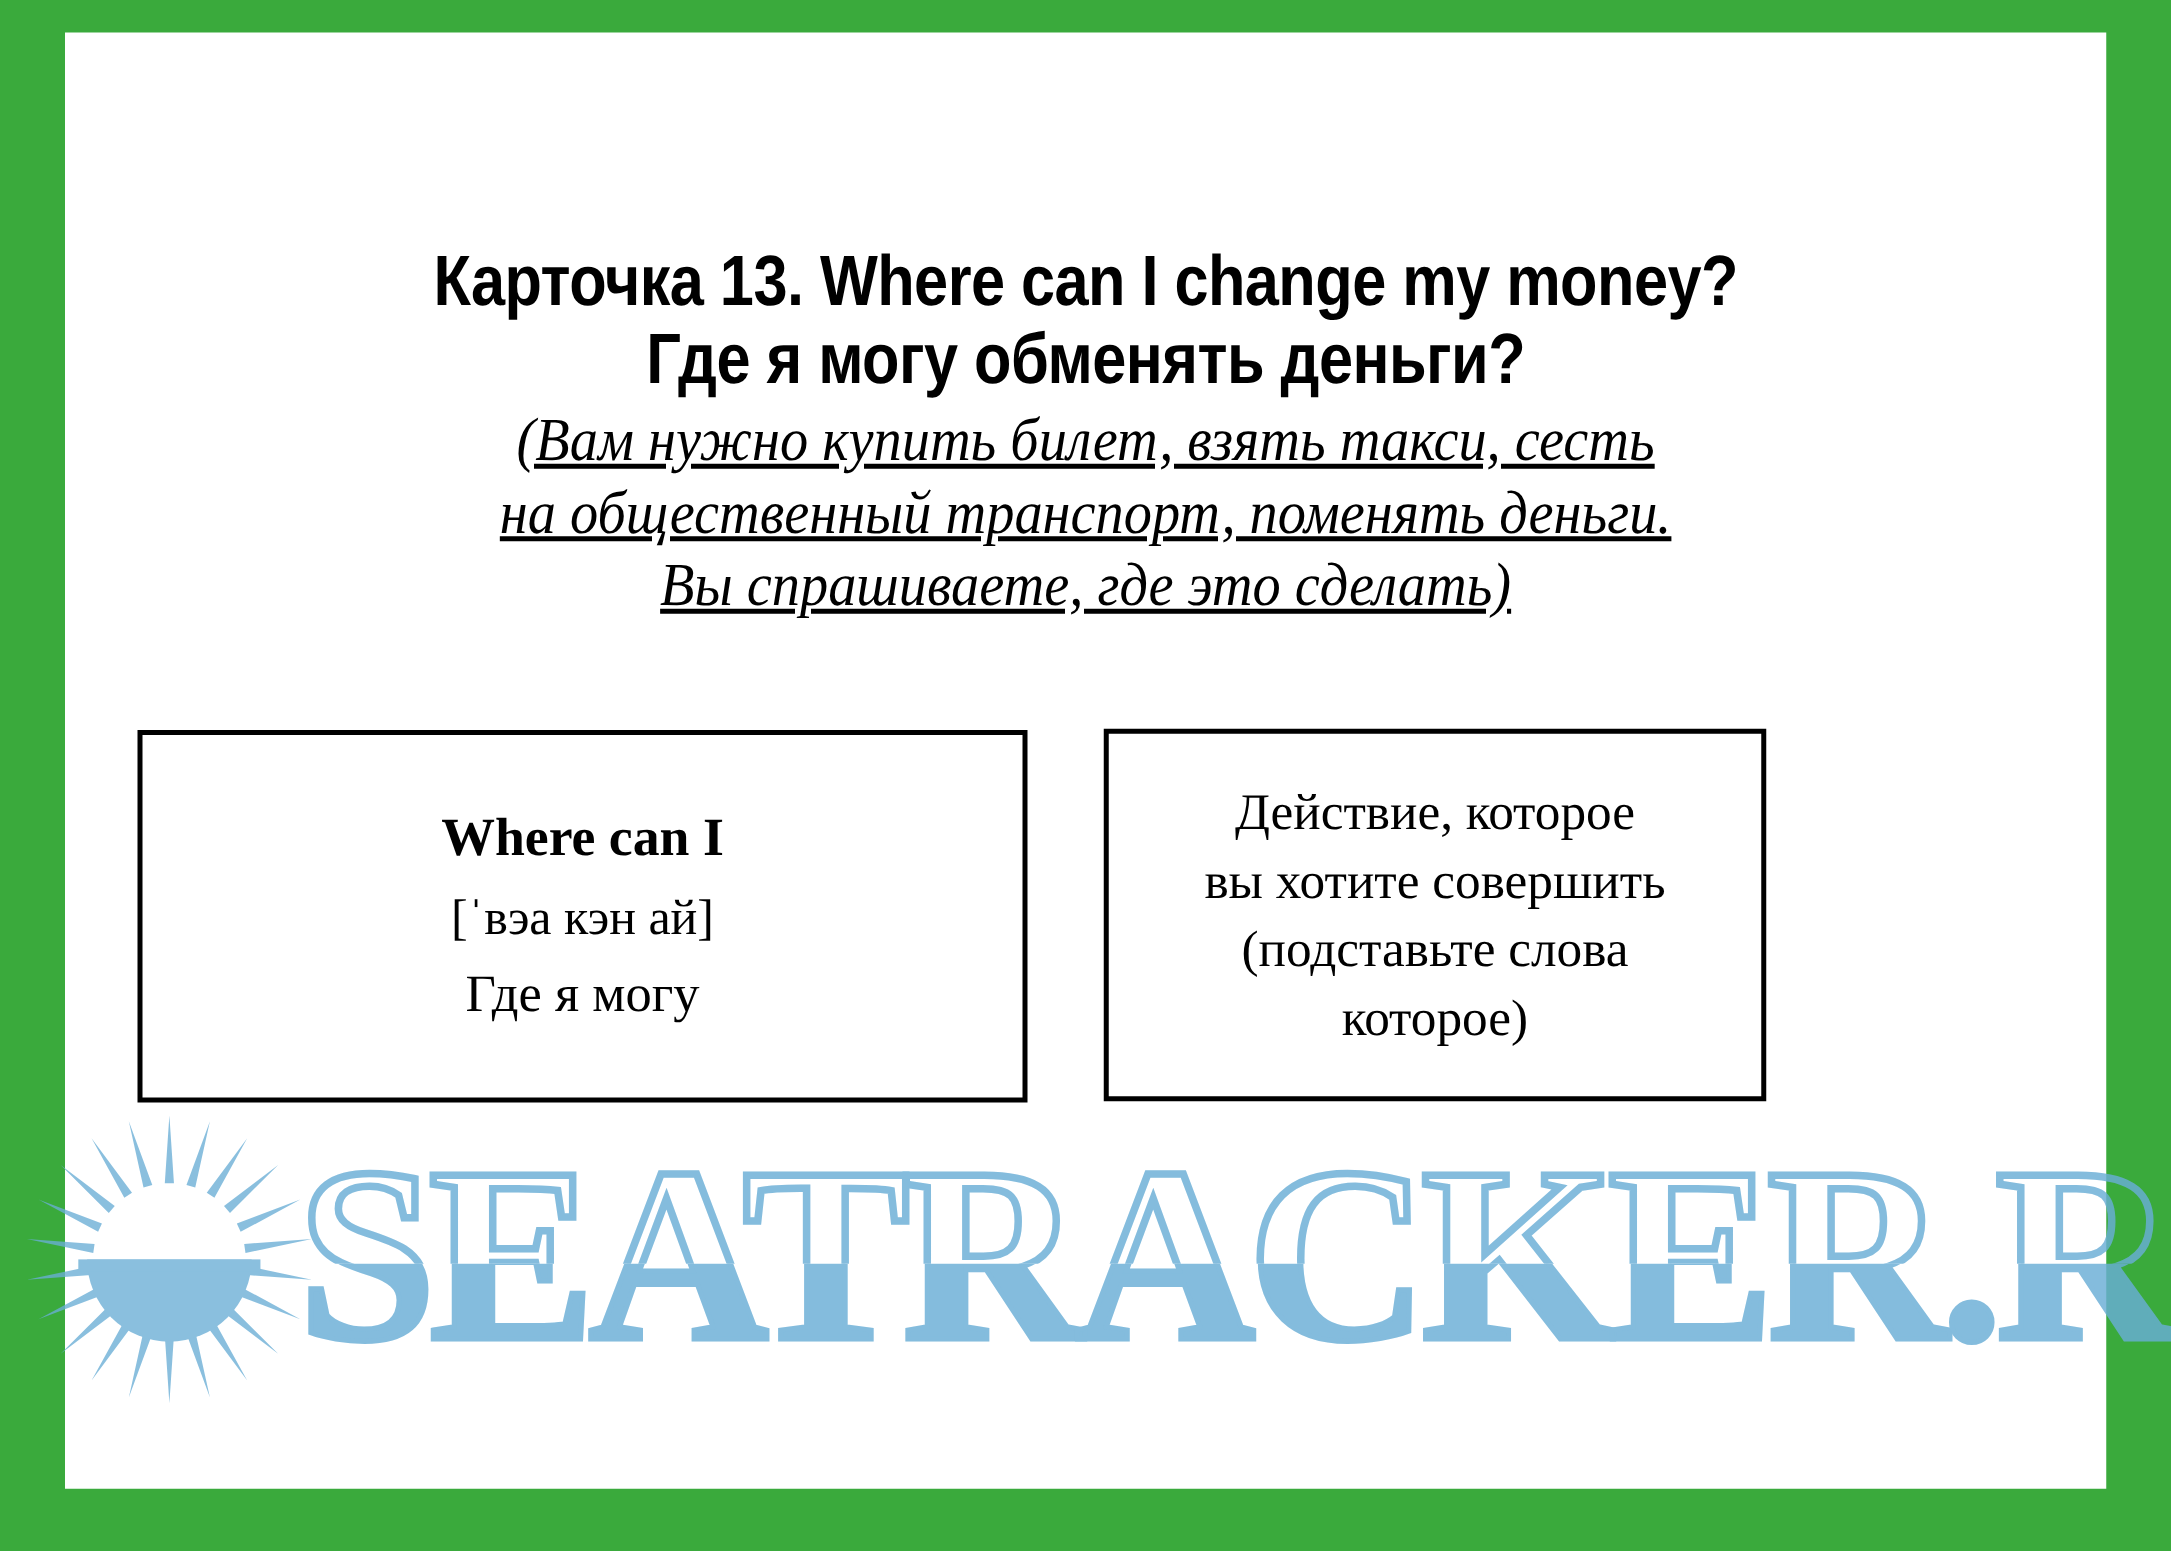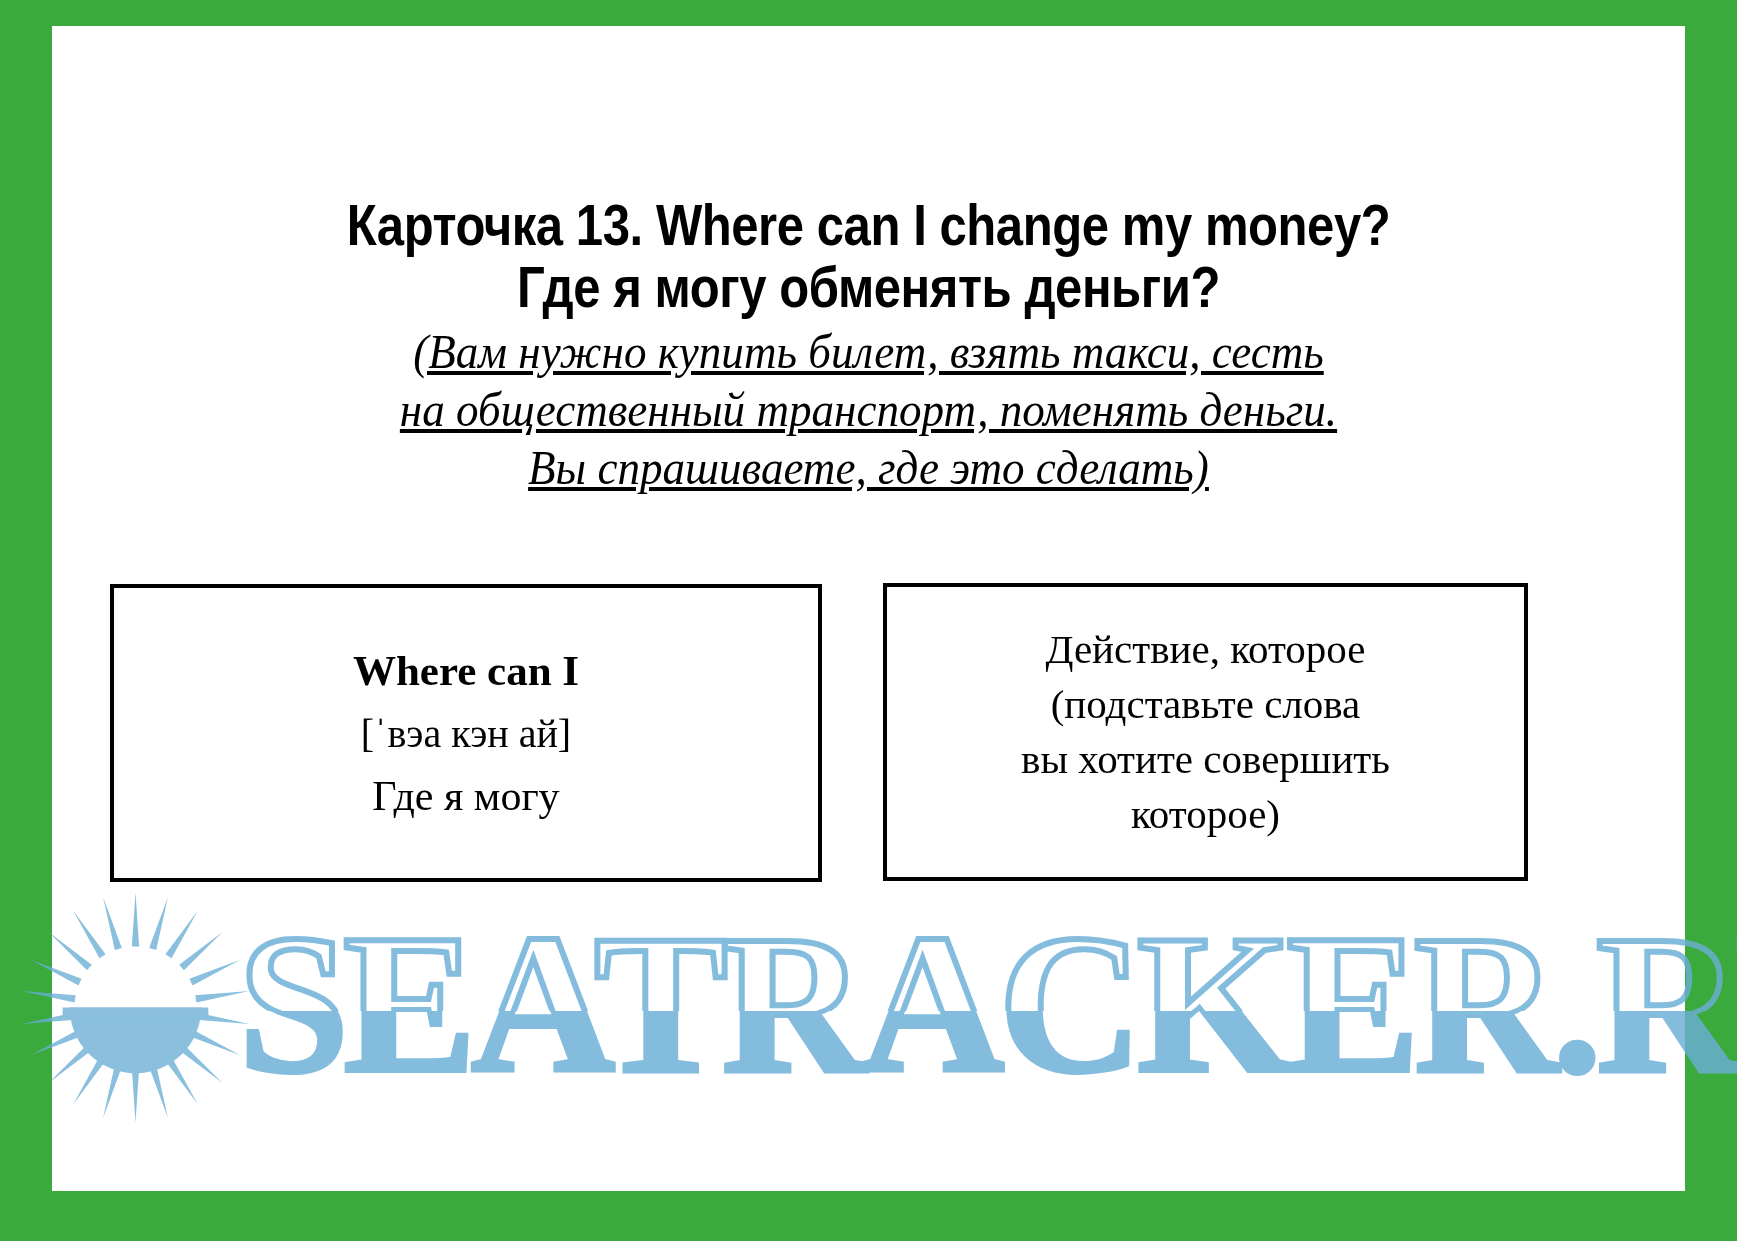--- a/index.html
+++ b/index.html
@@ -86,21 +86,21 @@
   }
   .box-left {
     left: 58px;
     top: 558px;
     width: 712px;
     height: 298px;
   }
   .box-right {
     left: 831px;
     top: 557px;
-    width: 645px;
+    width: 530px;
     height: 298px;
   }
   .box-line {
     font-family: "Liberation Serif", serif;
     font-size: 42px;
     line-height: 63px;
     color: #000000;
     text-align: center;
     white-space: nowrap;
   }
@@ -153,22 +153,22 @@
     </div>
 
     <div class="box box-left">
       <div class="box-line bold">Where can I</div>
       <div class="box-line phon">[ˈвэа кэн ай]</div>
       <div class="box-line italic">Где я могу</div>
     </div>
 
     <div class="box box-right">
       <div class="box-line">Действие, которое</div>
+      <div class="box-line">вы хотите совершить</div>
       <div class="box-line">(подставьте слова</div>
-      <div class="box-line">вы хотите совершить</div>
       <div class="box-line">которое)</div>
     </div>
 
   </div>
 
   <div class="watermark">
 
     <svg class="wm-sun" viewBox="0 0 200 200">
       <g id="rays" fill="#6aaed6">
           <path d="M96.88,48.09 L100.00,2.00 L103.12,48.09 Z M111.63,49.32 L127.61,5.97 L117.61,51.07 Z M125.44,54.65 L152.98,17.56 L130.68,58.02 Z M137.19,63.65 L174.06,35.82 L141.27,68.36 Z M145.92,75.60 L189.14,59.29 L148.51,81.27 Z M150.93,89.53 L197.00,86.05 L151.82,95.70 Z M151.82,104.30 L197.00,113.95 L150.93,110.47 Z M148.51,118.73 L189.14,140.71 L145.92,124.40 Z M141.27,131.64 L174.06,164.18 L137.19,136.35 Z M130.68,141.98 L152.98,182.44 L125.44,145.35 Z M117.61,148.93 L127.61,194.03 L111.63,150.68 Z M103.12,151.91 L100.00,198.00 L96.88,151.91 Z M88.37,150.68 L72.39,194.03 L82.39,148.93 Z M74.56,145.35 L47.02,182.44 L69.32,141.98 Z M62.81,136.35 L25.94,164.18 L58.73,131.64 Z M54.08,124.40 L10.86,140.71 L51.49,118.73 Z M49.07,110.47 L3.00,113.95 L48.18,104.30 Z M48.18,95.70 L3.00,86.05 L49.07,89.53 Z M51.49,81.27 L10.86,59.29 L54.08,75.60 Z M58.73,68.36 L25.94,35.82 L62.81,63.65 Z M69.32,58.02 L47.02,17.56 L74.56,54.65 Z M82.39,51.07 L72.39,5.97 L88.37,49.32 Z " fill="#6aaed6"></path>

